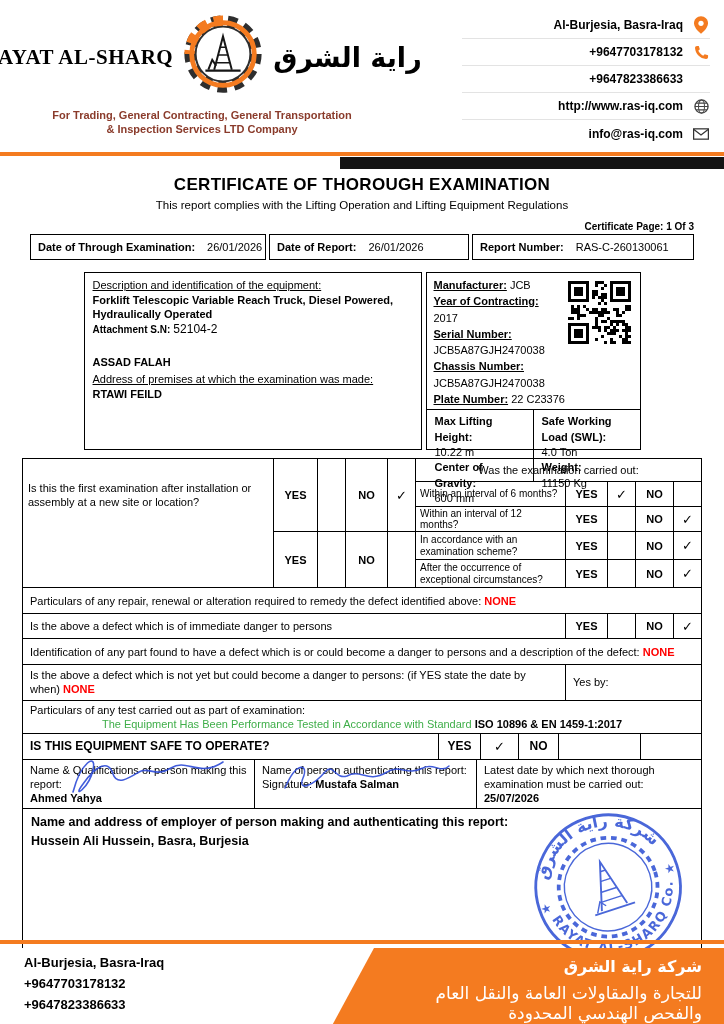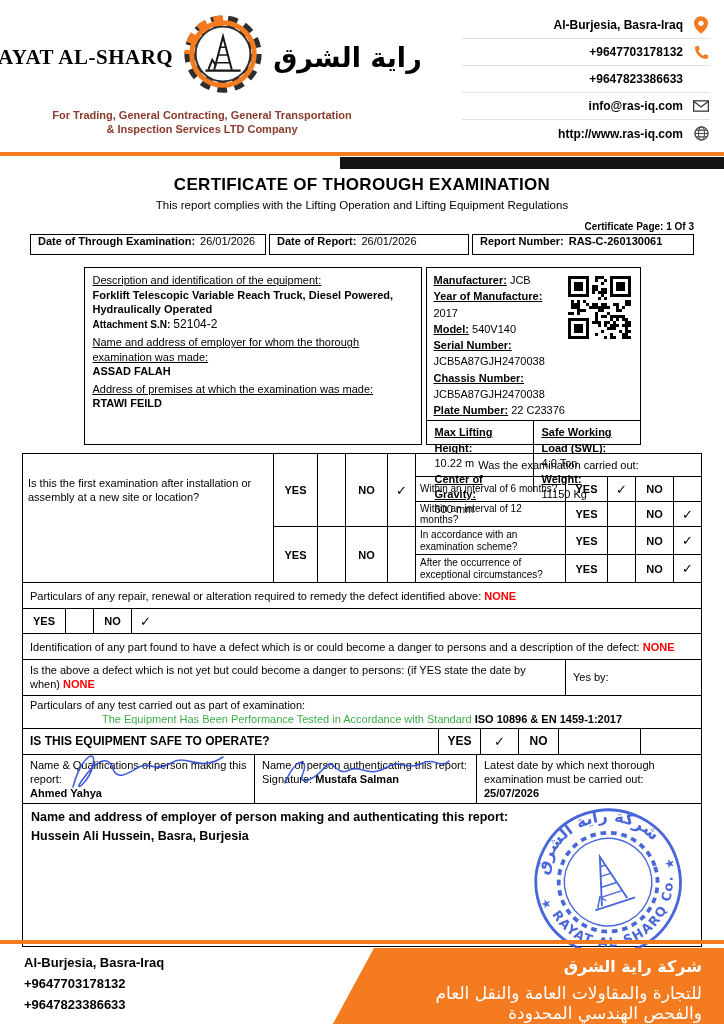--- a/index.html
+++ b/index.html
@@ -21,39 +21,39 @@
   
   .divider{position:relative;height:20px;margin-top:3px}
   .divider .o-line{position:absolute;top:2px;left:0;right:0;height:4px;background:#f47b20}
   .divider .b-bar{position:absolute;top:7px;left:47%;right:0;height:12px;background:#141414}
   
   .title{text-align:center;font-size:17px;font-weight:bold;margin-top:5px;letter-spacing:.3px}
   .subtitle{text-align:center;font-size:11.5px;margin-top:4px}
   .cert-page{width:664px;margin:10px auto 2px;text-align:right;font-size:10px;font-weight:bold}
   
   .info-bar{width:664px;margin:1px auto 0;display:flex;gap:3px}
-  .info-box{border:1px solid #000;height:21px;display:flex;align-items:flex-start;padding:0 7px;font-size:11px;gap:5px;white-space:nowrap}
+  .info-box{border:1px solid #000;height:21px;display:flex;align-items:center;padding:12px 7px;font-size:11px;gap:12px;white-space:nowrap}
   .info-box .lbl{font-weight:bold}
   .ib1{width:236px}.ib2{width:200px}.ib3{flex:1}
-  .ib3 .val{font-weight:bold}
+  .ib3 .val{font-weight:normal}
   
   .equip{width:557px;height:178px;margin:12px auto 0;display:flex;gap:4px;align-items:stretch}
   .eq-left{width:338px;border:1px solid #000;padding:5px 8px;font-size:11px;line-height:1.32}
   .u-lbl{text-decoration:underline}
   .b-val{font-weight:bold}
   .eq-left .blk{margin-bottom:3px}
   .eq-right{flex:1;border:1px solid #000;display:flex;flex-direction:column}
   .spec-area{display:flex;padding:4px 4px 2px 7px;flex:1}
   .spec-list{flex:1;font-size:11px;line-height:1.48}
   .spec-lbl{font-weight:bold;text-decoration:underline}
   .qr-box{width:68px;height:68px;margin:2px 2px 0 0}
   .limits{display:flex;border-top:1px solid #000;height:72px}
   .lim-col{flex:1;padding:4px 8px;font-size:11px;line-height:1.4}
   .lim-col+.lim-col{border-left:1px solid #000}
-  .lim-lbl{font-weight:bold;text-decoration:underline}
+  .lim-lbl{font-weight:bold;}
   
   .exam{width:680px;margin:8px auto 0;border:1px solid #000;font-size:11px}
   .grid{display:grid;grid-template-columns:250px 44px 28px 42px 28px 150px 42px 28px 38px 28px;
         grid-template-rows:22px 25px 25px 28px 28px}
   .gcell{border-left:1px solid #000;border-top:1px solid #000;display:flex;align-items:center;padding:1px 5px}
   .gcell.c1{border-left:none}
   .gcell.r1{border-top:none}
   .yn{justify-content:center;font-weight:bold;padding:1px 2px}
   .mark{justify-content:center;font-size:13px;padding:0}
   .subq{font-size:10px;line-height:1.15;padding:1px 4px}
@@ -130,38 +130,38 @@
           <svg width="15" height="15" viewBox="0 0 16 16">
               <path d="M3.2,1 C2,1 1,2 1.1,3.2 C1.6,9.6 6.4,14.4 12.8,14.9 C14,15 15,14 15,12.8 L15,10.9 L11.4,9.8 L9.8,11.4 C7.4,10.2 5.8,8.6 4.6,6.2 L6.2,4.6 L5.1,1 Z" fill="#f47b20"></path>
             </svg>
         </span>
       </div>
       <div class="c-row">
         <span>+9647823386633</span>
         <span class="c-ic"></span>
       </div>
       <div class="c-row">
-        <span>info@ras-iq.com</span>
-        <span class="c-ic">
-          <svg width="16" height="12" viewBox="0 0 18 13">
-              <rect x="0.7" y="0.7" width="16.6" height="11.6" fill="none" stroke="#333" stroke-width="1.4"></rect>
-              <path d="M1,1.5 L9,7.5 L17,1.5" fill="none" stroke="#333" stroke-width="1.4"></path>
-            </svg>
-        </span>
-      </div>
-      <div class="c-row">
         <span>http://www.ras-iq.com</span>
         <span class="c-ic">
           <svg width="15" height="15" viewBox="0 0 16 16">
               <circle cx="8" cy="8" r="7" fill="none" stroke="#444" stroke-width="1.4"></circle>
               <ellipse cx="8" cy="8" rx="3.2" ry="7" fill="none" stroke="#444" stroke-width="1.1"></ellipse>
               <path d="M1,8 L15,8 M2.2,4.4 L13.8,4.4 M2.2,11.6 L13.8,11.6" stroke="#444" stroke-width="1.1"></path>
             </svg>
         </span>
       </div>
+      <div class="c-row">
+        <span>info@ras-iq.com</span>
+        <span class="c-ic">
+          <svg width="16" height="12" viewBox="0 0 18 13">
+              <rect x="0.7" y="0.7" width="16.6" height="11.6" fill="none" stroke="#333" stroke-width="1.4"></rect>
+              <path d="M1,1.5 L9,7.5 L17,1.5" fill="none" stroke="#333" stroke-width="1.4"></path>
+            </svg>
+        </span>
+      </div>
     </div>
   </div>
 
   <div class="divider">
     <div class="o-line"></div>
     <div class="b-bar"></div>
   </div>
 
   <div class="title">CERTIFICATE OF THOROUGH EXAMINATION</div>
   <div class="subtitle">This report complies with the Lifting Operation and Lifting Equipment Regulations</div>
@@ -184,35 +184,34 @@
 
   <div class="equip">
     <div class="eq-left">
       <div class="blk">
         <span class="u-lbl">Description and identification of the equipment:</span><br>
         <span class="b-val">Forklift Telescopic Variable Reach Truck, Diesel Powered, Hydraulically Operated</span><br>
         <span class="b-val" style="font-size:10px">Attachment S.N:</span>
         <span style="font-size:12px">52104-2</span>
       </div>
       <div class="blk">
-        <span class="u-lbl">Name and address of employer for whom the thorough examination was made:</span><br>
+        <br>
         <span class="b-val">ASSAD FALAH</span>
       </div>
       <div class="blk">
         <span class="u-lbl">Address of premises at which the examination was made:</span><br>
         <span class="b-val">RTAWI FEILD</span>
       </div>
     </div>
 
     <div class="eq-right">
       <div class="spec-area">
         <div class="spec-list">
           <div><span class="spec-lbl">Manufacturer:</span> <span>JCB</span></div>
-          <div><span class="spec-lbl">Year of Manufacture:</span> <span>2017</span></div>
-          <div><span class="spec-lbl">Model:</span> <span>540V140</span></div>
+          <div><span class="spec-lbl">Year of Contracting:</span> <span>2017</span></div>
           <div><span class="spec-lbl">Serial Number:</span> <span>JCB5A87GJH2470038</span></div>
           <div><span class="spec-lbl">Chassis Number:</span> <span>JCB5A87GJH2470038</span></div>
           <div><span class="spec-lbl">Plate Number:</span> <span>22 C23376</span></div>
         </div>
         <div class="qr-box"><svg width="67" height="67" xmlns="http://www.w3.org/2000/svg">
               <rect width="100%" height="100%" fill="#fff"></rect>
               <g transform="translate(2,2)">
                 <rect x="27" y="0" width="3" height="3" fill="#000"></rect>
                 <rect x="30" y="0" width="3" height="3" fill="#000"></rect>
                 <rect x="33" y="0" width="3" height="3" fill="#000"></rect>
@@ -390,20 +389,21 @@
       <div class="gcell mark" style="grid-area:5/10/6/11">✓</div>
     </div>
 
     <div class="row" style="min-height:26px">
       <div class="rcell grow">
         <span><span>Particulars of any repair, renewal or alteration required to remedy the defect identified above:</span> <span class="red">NONE</span></span>
       </div>
     </div>
 
     <div class="row" style="min-height:25px">
+      <div class="rcell grow">Is the above a defect which is of immediate danger to persons</div>
       <div class="rcell yn" style="width:42px">YES</div>
       <div class="rcell mark" style="width:28px"></div>
       <div class="rcell yn" style="width:38px">NO</div>
       <div class="rcell mark" style="width:28px">✓</div>
     </div>
 
     <div class="row" style="min-height:26px">
       <div class="rcell grow">
         <span><span>Identification of any part found to have a defect which is or could become a danger to persons and a description of the defect:</span> <span class="red">NONE</span></span>
       </div>

